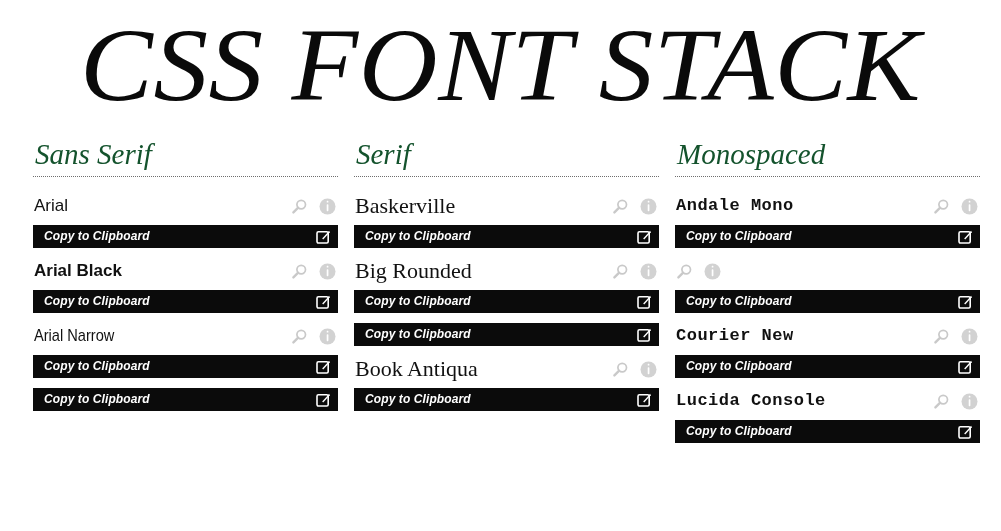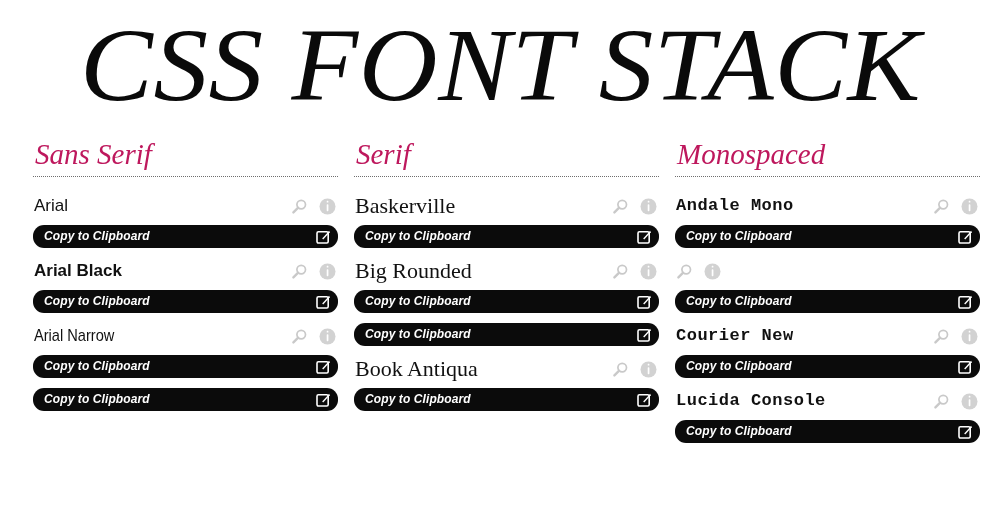--- a/index.html
+++ b/index.html
@@ -45,21 +45,21 @@
     width: 305px;
     flex: 0 0 305px;
   }
 
   .column-header {
     font-family: "Liberation Serif", serif;
     font-style: italic;
     font-weight: 400;
     font-size: 29px;
     line-height: 1.05;
-    color: #be185d;
+    color: #14532d;
     margin: 0 0 7px 2px;
     white-space: nowrap;
   }
   .header-rule {
     border: 0;
     border-top: 1px dotted #6e6e6e;
     margin: 0 0 16px 0;
     height: 0;
   }
 
@@ -103,21 +103,21 @@
   }
   .icon-btn svg { display: block; }
 
   
   .copy-bar {
     position: relative;
     display: flex;
     align-items: center;
     justify-content: space-between;
     background: #0b0b0b;
-    border-radius: 11px;
+    border-radius: 0;
     height: 23px;
     padding: 0 8px 0 11px;
     box-sizing: border-box;
     cursor: pointer;
   }
   .copy-label {
     font-family: "Liberation Sans", sans-serif;
     font-style: italic;
     font-weight: 700;
     font-size: 12px;

